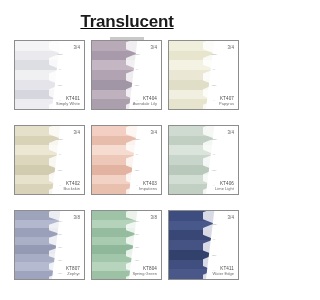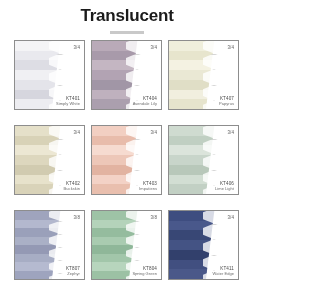--- a/index.html
+++ b/index.html
@@ -14,22 +14,23 @@
 
   #page {
     position: relative;
     width: 254px;
     height: 300px;
     background: #ffffff;
   }
 
   
   #header {
-    padding-top: 6px;
+    padding-top: 12px;
     text-align: center;
+    text-decoration: underline;
   }
 
   #page-title {
     font-size: 17px;
     font-weight: bold;
     letter-spacing: -0.2px;
     color: #1b1b1b;
     line-height: 20px;
   }
 

